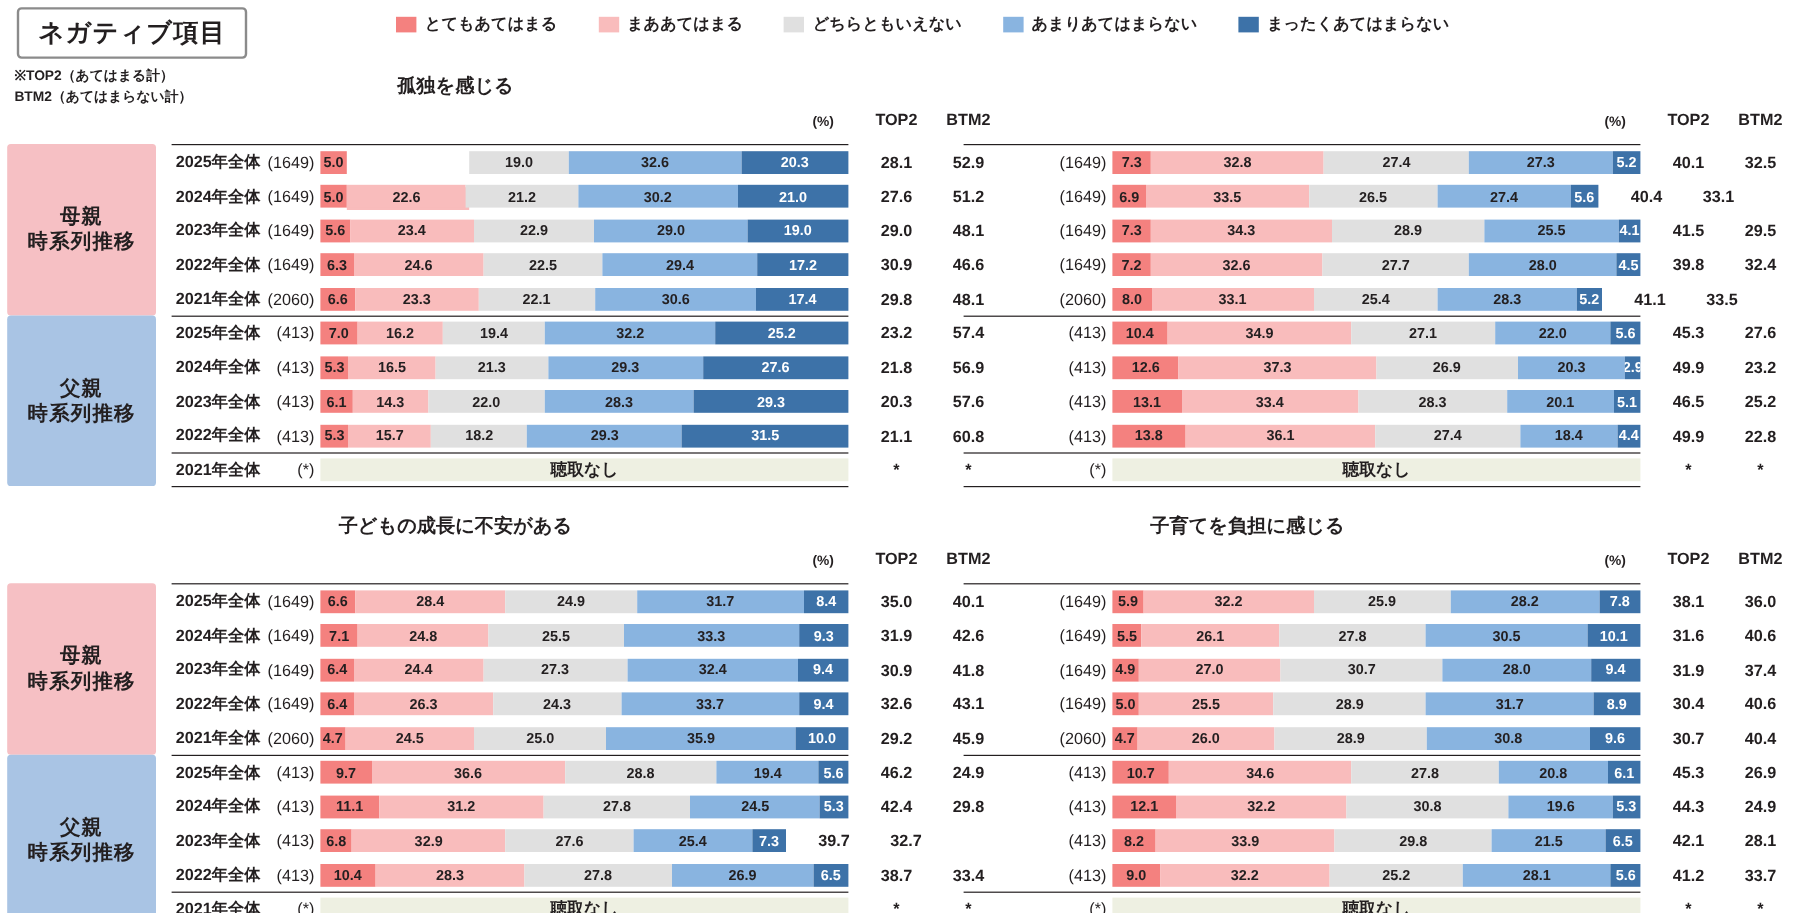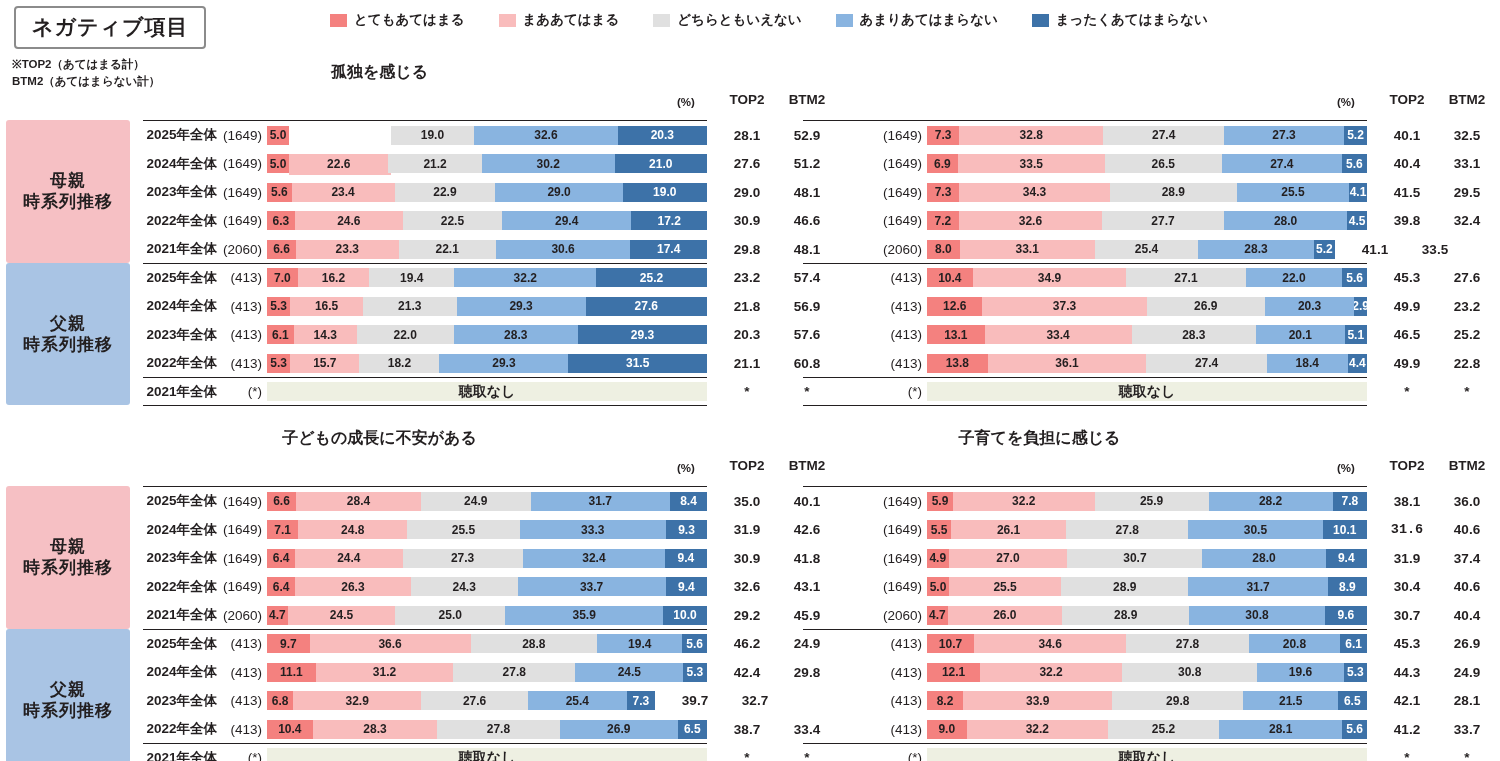--- a/index.html
+++ b/index.html
@@ -256,21 +256,21 @@
             <div class="seg" style="width: 27.4%; background: rgb(224, 224, 224);">27.4</div>
             <div class="seg" style="width: 27.3%; background: rgb(137, 180, 224);">27.3</div>
             <div class="seg dark" style="width: 5.2%; background: rgb(61, 114, 168);">5.2</div>
           </div>
           <div class="topbtm" style="margin-left: 12px;">40.1</div>
           <div class="topbtm" style="margin-left: 4px;">32.5</div>
         </div>
         <div class="row" style="left: 113px; top: 90.5px;">
           <div class="rl-year"></div>
           <div class="rl-n">(1649)</div>
-          <div class="bar" style="width: 440px; justify-content: center;">
+          <div class="bar" style="width: 405px;">
             <div class="seg" style="width: 6.9%; background: rgb(244, 129, 127);">6.9</div>
             <div class="seg" style="width: 33.5%; background: rgb(249, 188, 188);">33.5</div>
             <div class="seg" style="width: 26.5%; background: rgb(224, 224, 224);">26.5</div>
             <div class="seg" style="width: 27.4%; background: rgb(137, 180, 224);">27.4</div>
             <div class="seg dark" style="width: 5.6%; background: rgb(61, 114, 168);">5.6</div>
           </div>
           <div class="topbtm" style="margin-left: 12px;">40.4</div>
           <div class="topbtm" style="margin-left: 4px;">33.1</div>
         </div>
         <div class="row" style="left: 113px; top: 119px;">
@@ -530,21 +530,21 @@
         <div class="row" style="left: 113px; top: 90.5px;">
           <div class="rl-year"></div>
           <div class="rl-n">(1649)</div>
           <div class="bar" style="width: 440px;">
             <div class="seg" style="width: 5.5%; background: rgb(244, 129, 127);">5.5</div>
             <div class="seg" style="width: 26.1%; background: rgb(249, 188, 188);">26.1</div>
             <div class="seg" style="width: 27.8%; background: rgb(224, 224, 224);">27.8</div>
             <div class="seg" style="width: 30.5%; background: rgb(137, 180, 224);">30.5</div>
             <div class="seg dark" style="width: 10.1%; background: rgb(61, 114, 168);">10.1</div>
           </div>
-          <div class="topbtm" style="margin-left: 12px; font-family: Liberation Mono, monospace;">31.6</div>
+          <div class="topbtm" style="margin-left: 12px;">31.6</div>
           <div class="topbtm" style="margin-left: 4px;">40.6</div>
         </div>
         <div class="row" style="left: 113px; top: 119px;">
           <div class="rl-year"></div>
           <div class="rl-n">(1649)</div>
           <div class="bar" style="width: 440px;">
             <div class="seg" style="width: 4.9%; background: rgb(244, 129, 127);">4.9</div>
             <div class="seg" style="width: 27%; background: rgb(249, 188, 188);">27.0</div>
             <div class="seg" style="width: 30.7%; background: rgb(224, 224, 224);">30.7</div>
             <div class="seg" style="width: 28%; background: rgb(137, 180, 224);">28.0</div>

